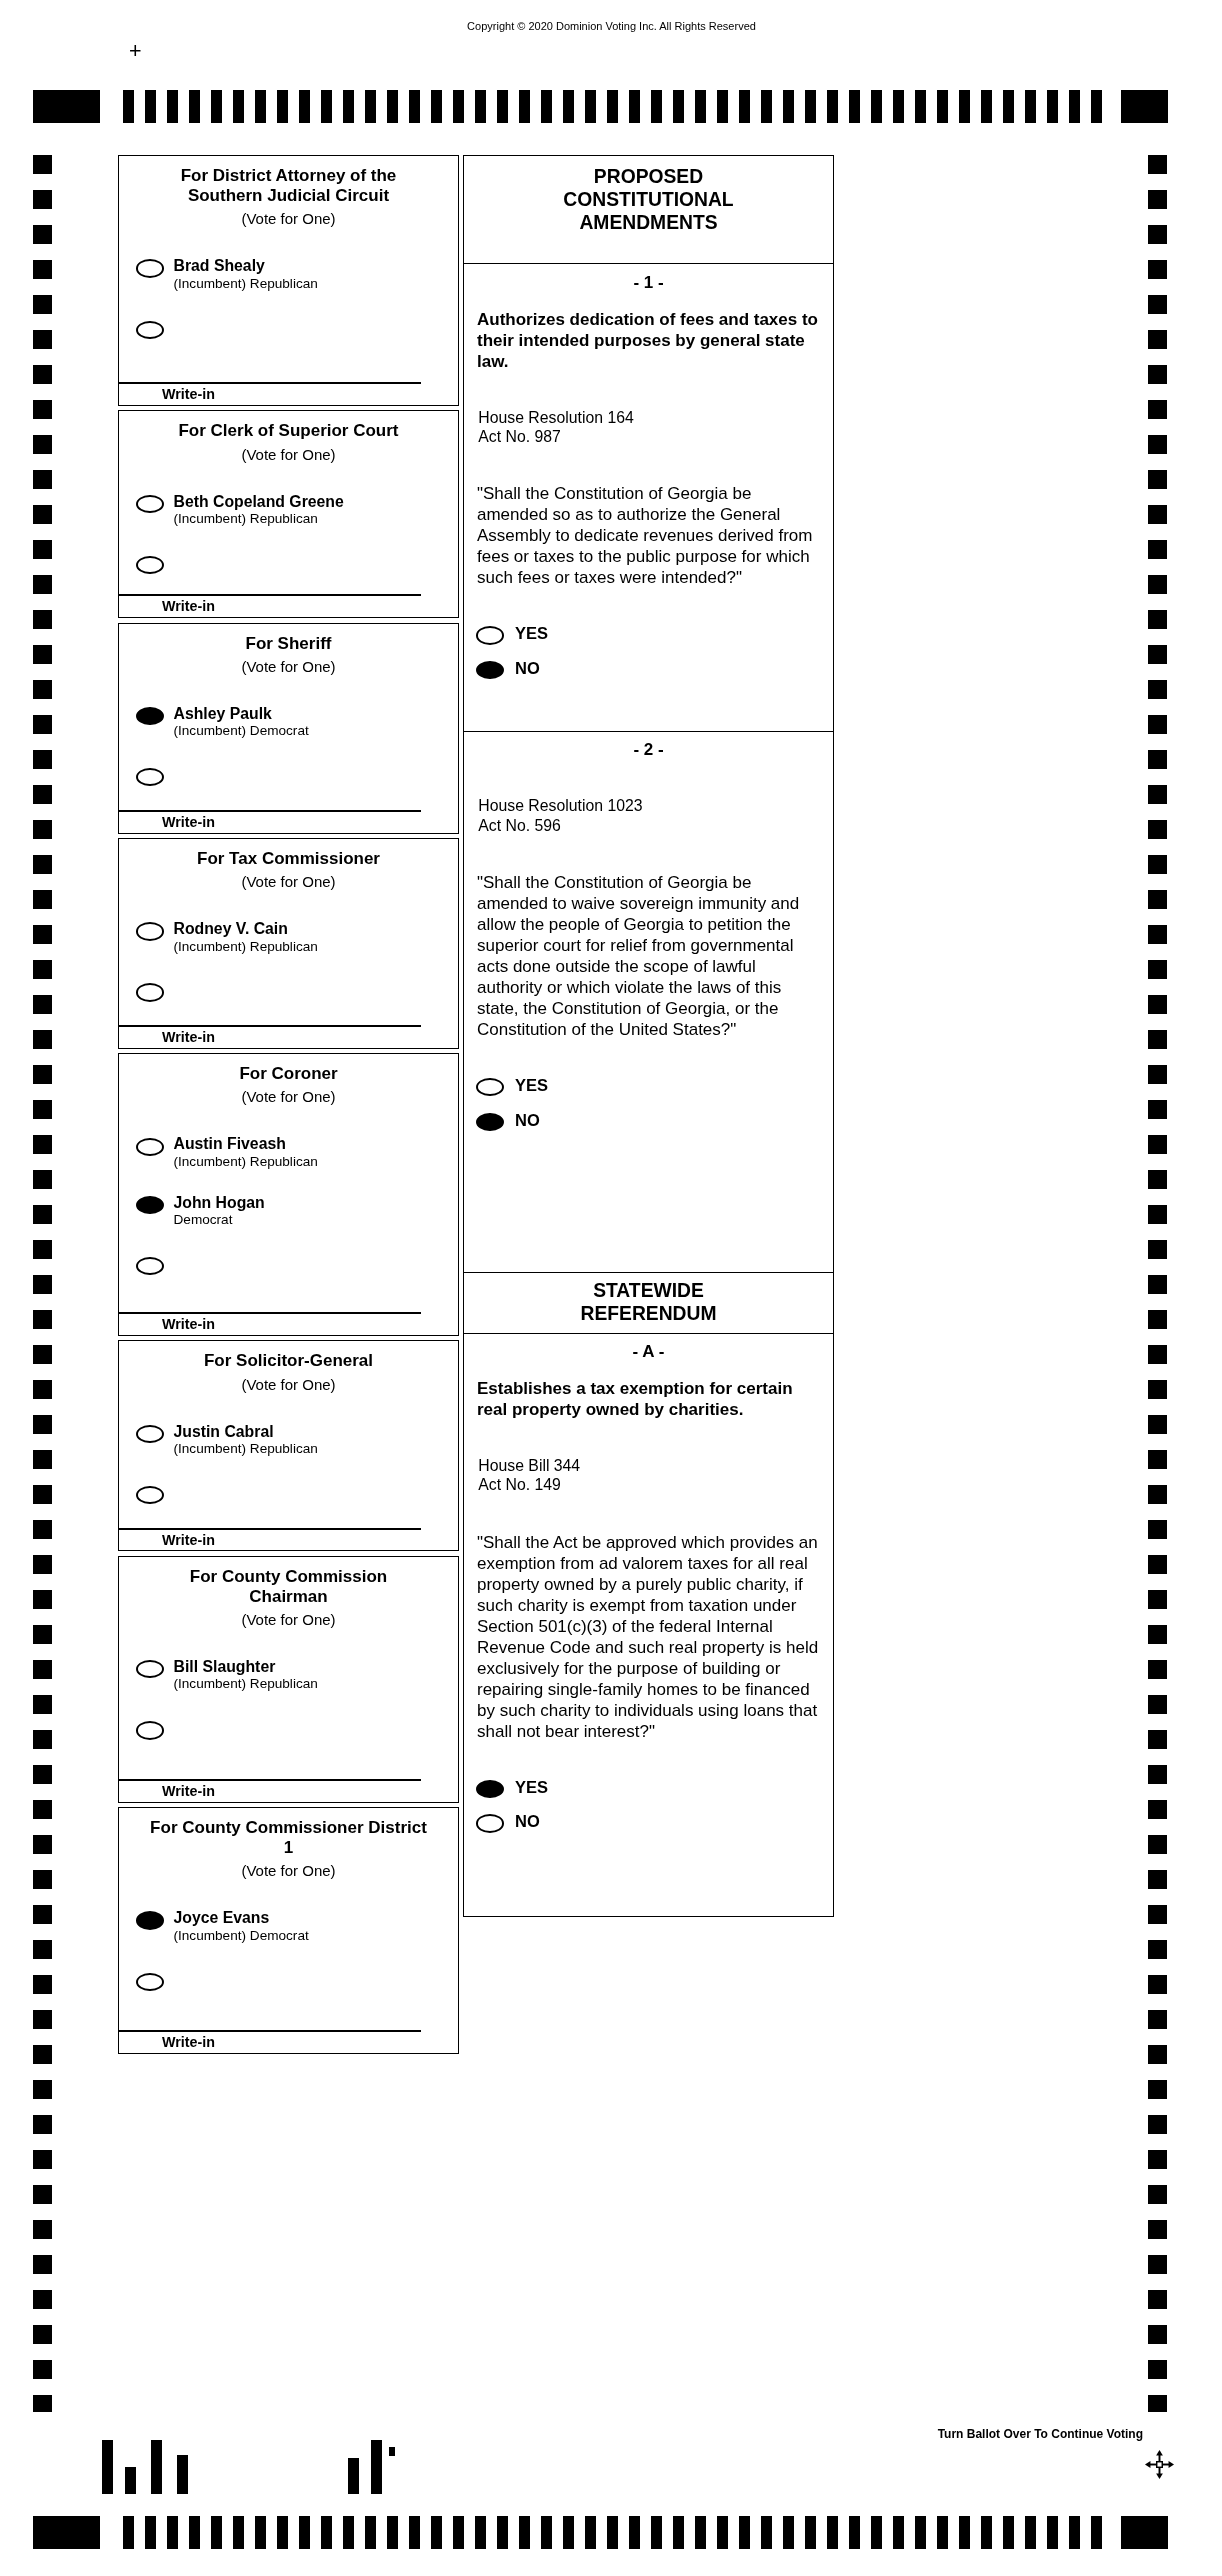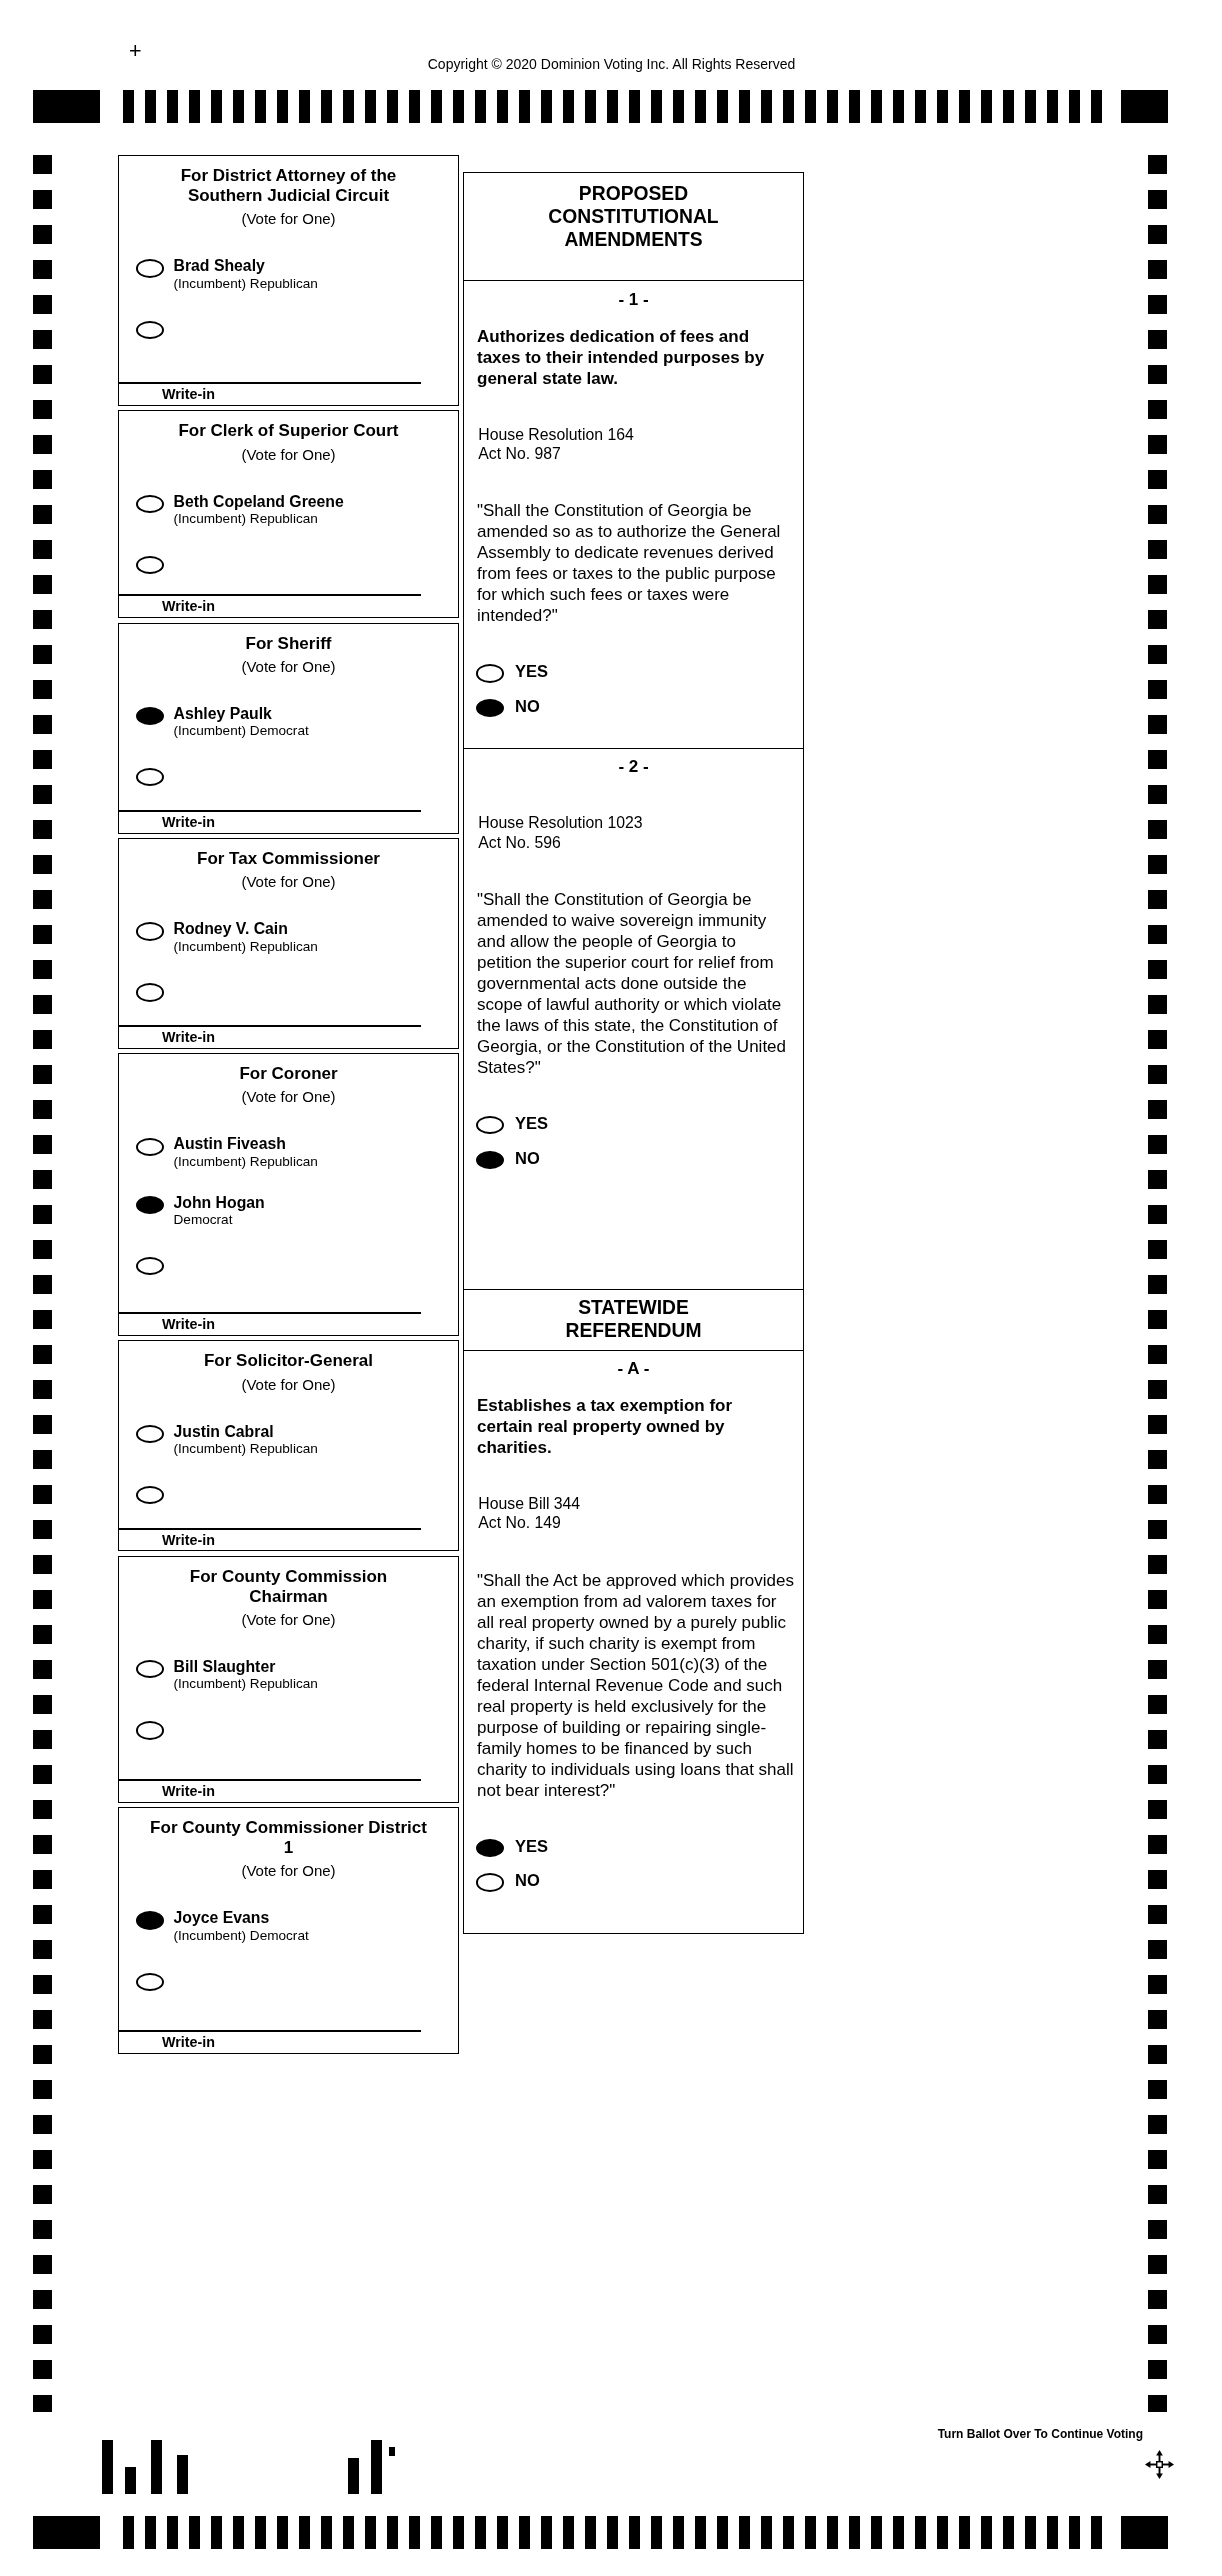--- a/index.html
+++ b/index.html
@@ -1,21 +1,21 @@
 <!DOCTYPE html>
 <html style="font-size:11.5px"><head>
 <meta charset="utf-8">
 <style>
   html,body{margin:0;padding:0;background:#fff;}
   .page{position:relative;width:1223px;height:2576px;background:#fff;color:#000;
         font-family:"Liberation Sans",sans-serif;overflow:hidden;}
   .abs{position:absolute;}
 
   
-  .copyright{top:20px;left:0;width:100%;text-align:center;font-size:14px;margin-top:36px;}
+  .copyright{top:20px;left:0;width:100%;text-align:center;font-size:11px;}
   .reg-plus{top:39px;left:129px;font-size:21.5px;}
 
   
   .tm-row{position:absolute;height:33px;
           background:repeating-linear-gradient(90deg,#000 0 10.7px,transparent 10.7px 22px);}
   #tm-top{top:90px;left:123px;width:989px;}
   #tm-bottom{top:2516px;left:123px;width:989px;}
   .tm-block{position:absolute;background:#000;}
   .tm-col{position:absolute;width:19.3px;
           background:repeating-linear-gradient(180deg,#000 0 19.3px,transparent 19.3px 35px);}
@@ -34,21 +34,21 @@
   .oval.filled{background:#000;}
   .cand-text{margin-left:10px;}
   .cand-name{display:block;font-weight:bold;font-size:15.8px;line-height:17px;}
   .cand-detail{display:block;font-size:13.6px;line-height:15.8px;margin-top:1.4px;}
   .cand-detail b{font-weight:normal;}
   .writein{position:absolute;left:0;bottom:2.9px;width:100%;}
   .wi-line{width:89%;border-top:2.1px solid #000;}
   .wi-label{font-weight:bold;font-size:14.3px;margin:2.1px 0 0 43px;}
 
   
-  .measure-col{position:absolute;left:463px;top:172px;width:341px;}
+  .measure-col{position:absolute;left:463px;top:155px;width:371px;}
   .m-section{position:relative;border:1.4px solid #000;margin-top:-1.4px;background:#fff;}
   .measure-col .m-section:first-child{margin-top:0;}
   .m-header{text-align:center;font-weight:bold;font-size:19.3px;line-height:23px;}
   #amend-header{height:99px;padding-top:8.6px;}
   #ref-header{height:54px;padding-top:5.7px;}
   .m-number{text-align:center;font-weight:bold;font-size:17px;margin-top:8.6px;}
   .m-summary{font-weight:bold;font-size:17px;line-height:21px;margin:15.8px 11.5px 0 13px;}
   .m-refs{margin:36px 11.5px 0 14.3px;font-size:15.8px;line-height:19.3px;}
   .m-question{font-size:17px;line-height:21px;margin:37px 8.6px 0 13px;}
   .m-choice{display:flex;align-items:flex-start;margin-top:36px;padding-left:11.5px;}

